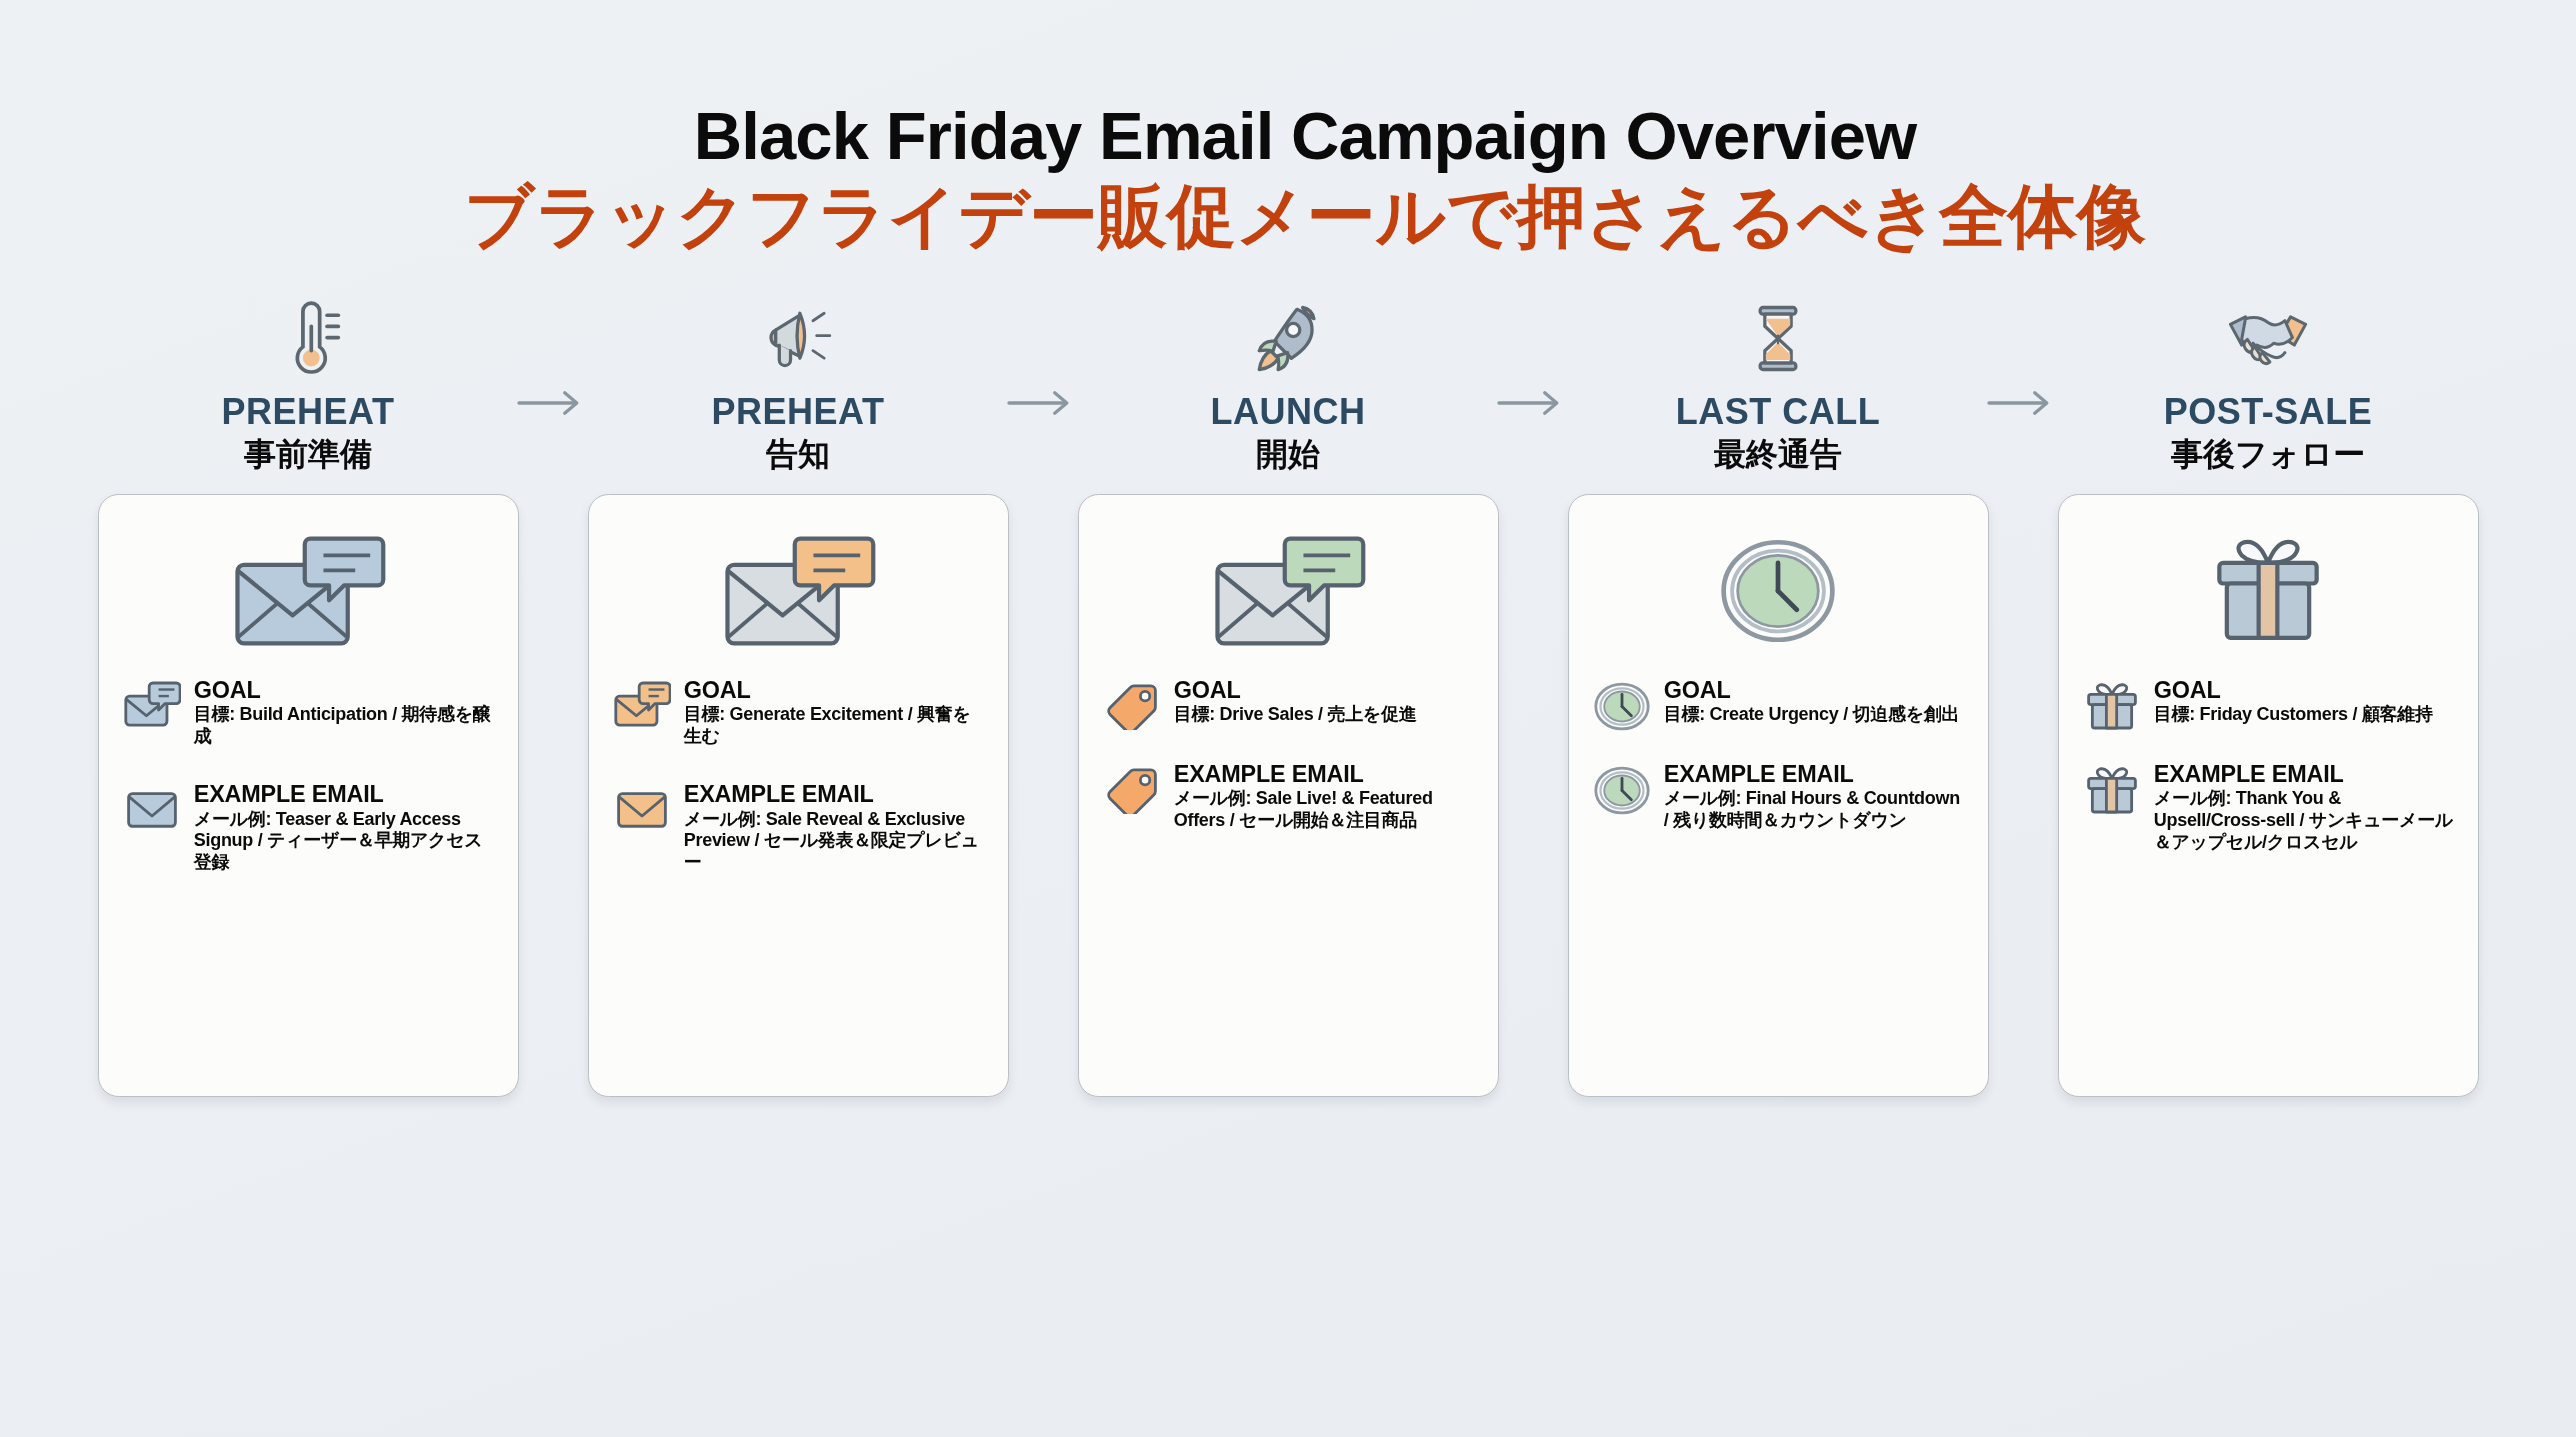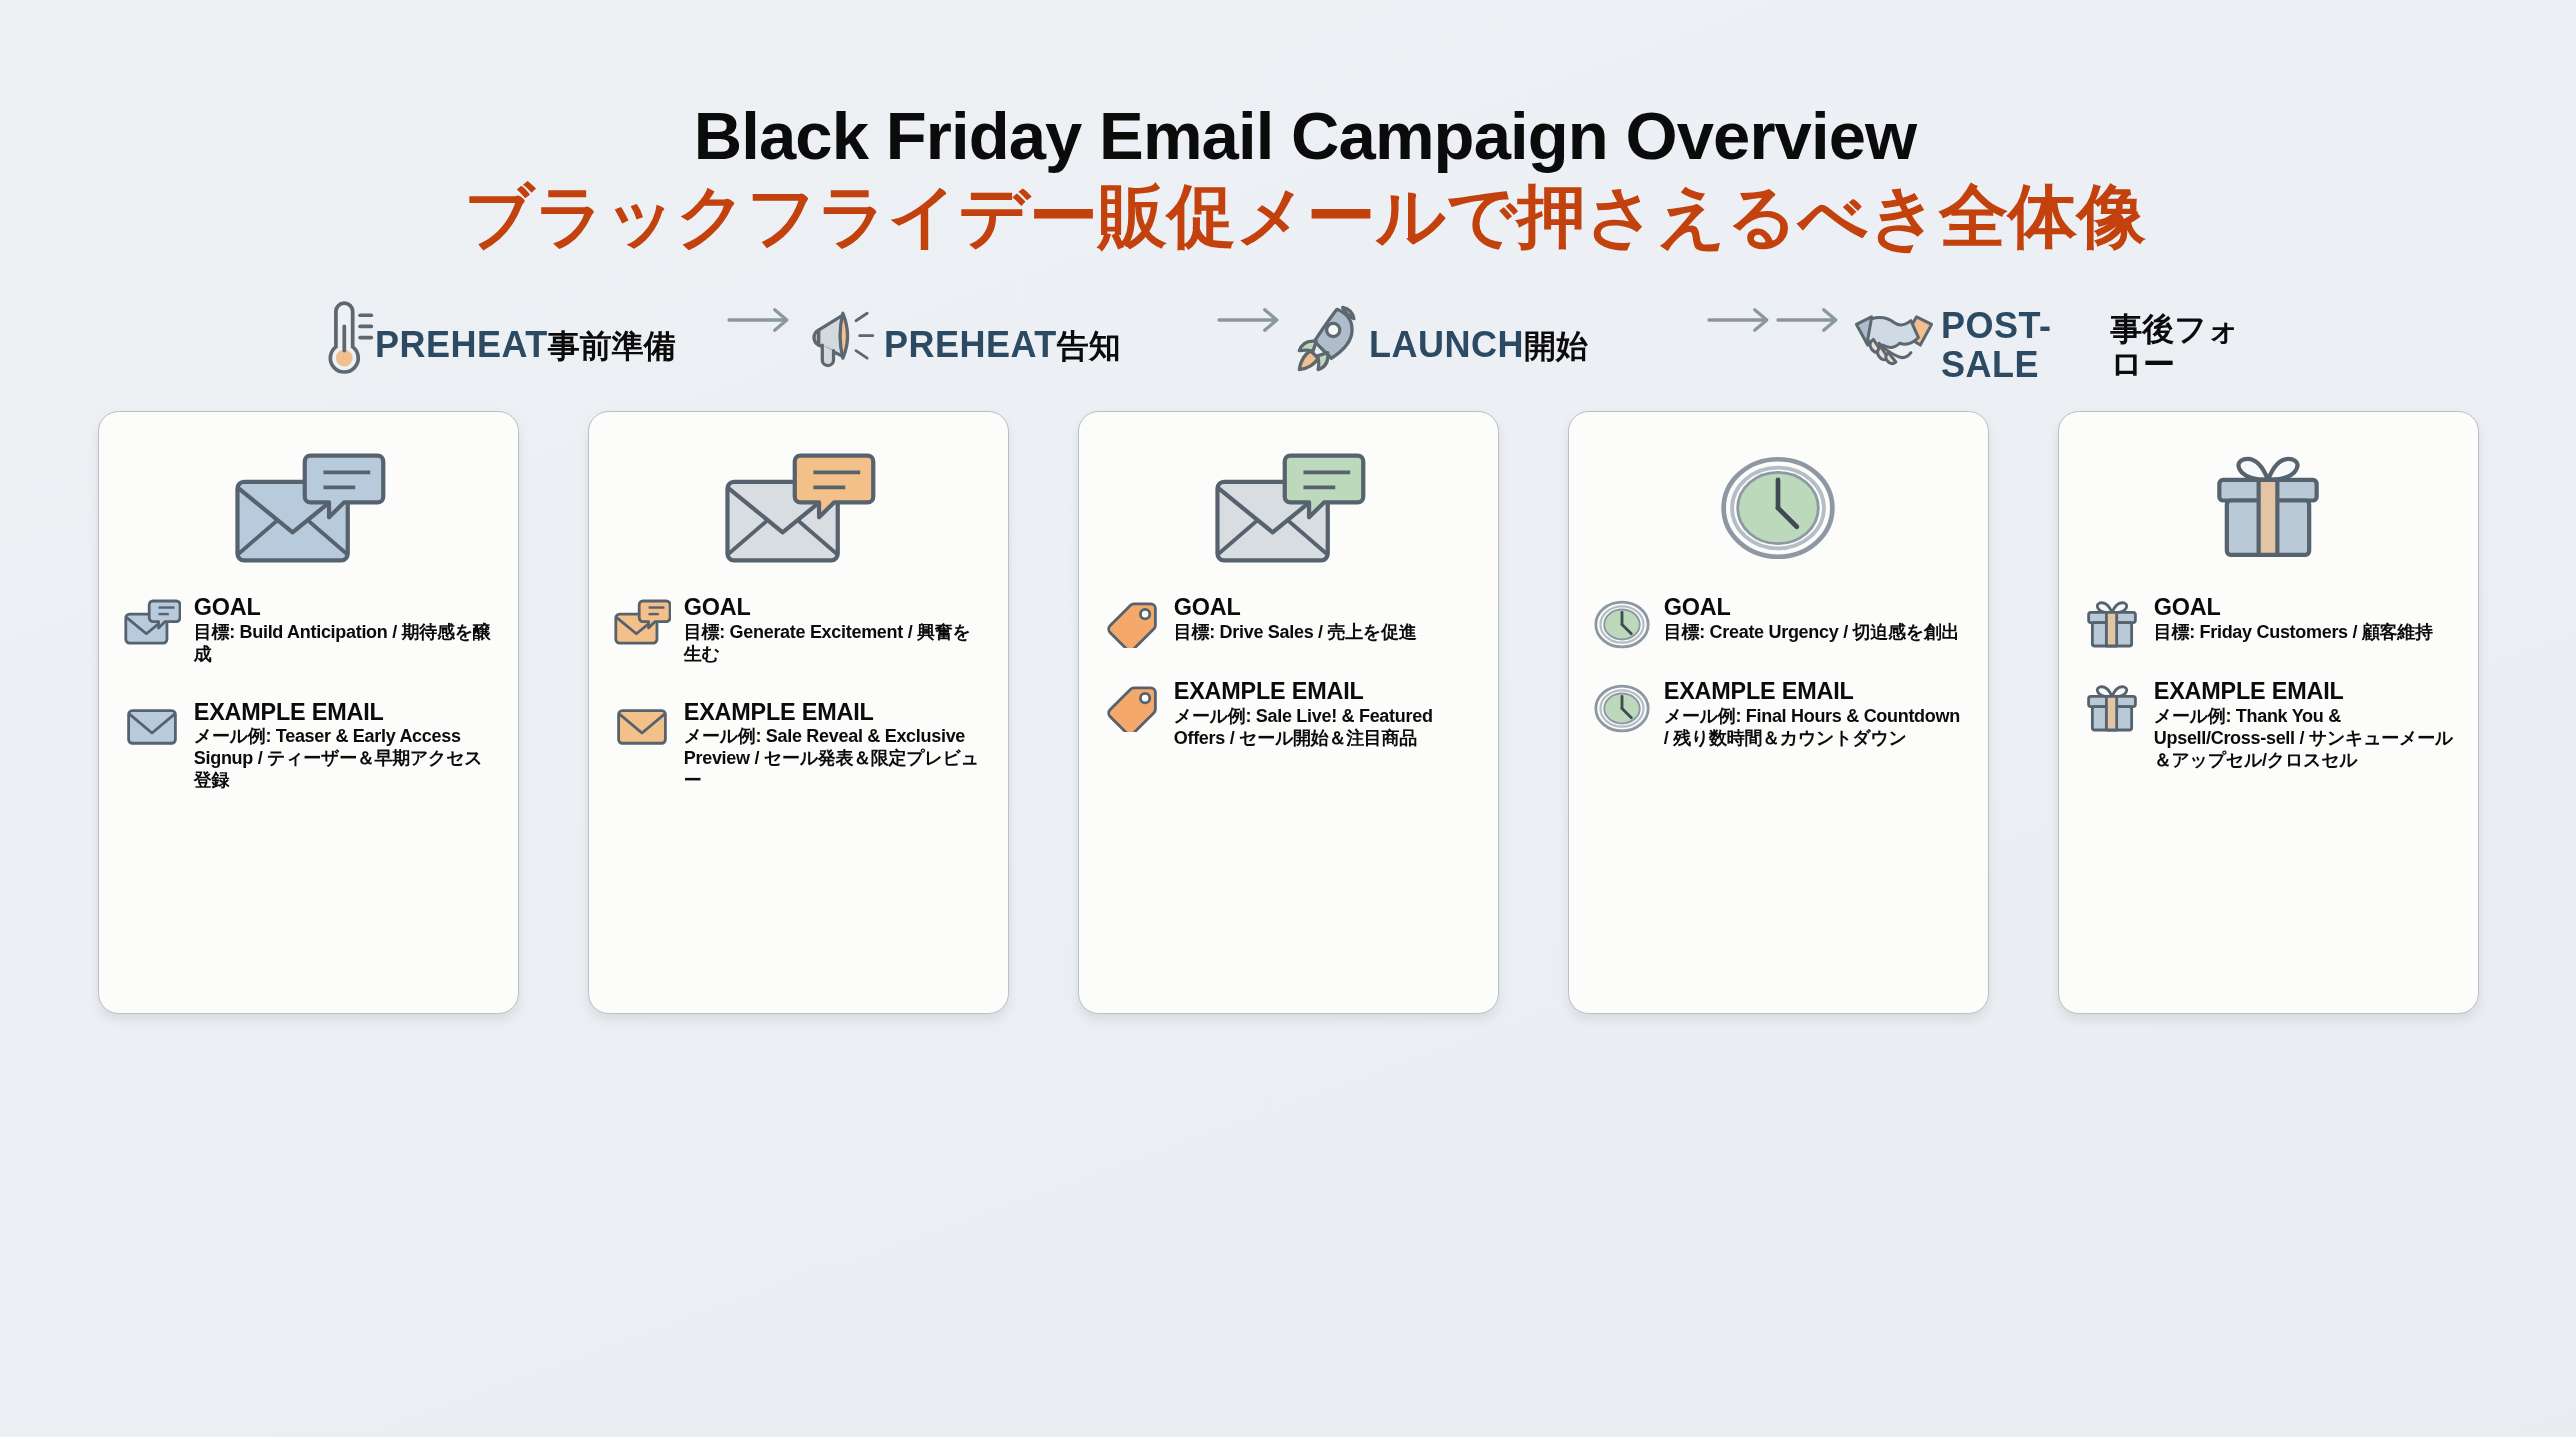--- a/index.html
+++ b/index.html
@@ -46,21 +46,21 @@
     display: flex;
     align-items: flex-end;
     justify-content: center;
     gap: 0;
     padding: 0 101px;
   }
   .stage {
     width: 421px;
     flex: 0 0 421px;
     display: flex;
-    flex-direction: row;
+    flex-direction: column;
     align-items: center;
   }
   .stage-icon {
     height: 81px;
     display: flex;
     align-items: flex-end;
     justify-content: center;
     margin-bottom: 13px;
   }
   .stage-icon svg { display: block; }
@@ -248,20 +248,36 @@
     <div class="stage-label-ja">開始</div>
   </div>
 
   <div class="connector">
     <svg width="69" height="28" viewBox="0 0 74 30">
       <line x1="0" y1="15" x2="60" y2="15" stroke="#8a96a0" stroke-width="3.5" stroke-linecap="round"></line>
       <polyline points="49,4 62,15 49,26" fill="none" stroke="#8a96a0" stroke-width="3.5" stroke-linecap="round" stroke-linejoin="round"></polyline>
     </svg>
   </div>
 
+  <div class="stage">
+    <div class="stage-icon">
+      <svg width="62" height="81" viewBox="0 0 66 86">
+        <g stroke="#5c6770" stroke-width="3.5" stroke-linejoin="round" stroke-linecap="round">
+          <rect x="14" y="10" width="38" height="7" rx="3" fill="#aebccb"></rect>
+          <rect x="14" y="69" width="38" height="7" rx="3" fill="#aebccb"></rect>
+          <path d="M19 17 L47 17 L47 30 L33 43 L47 56 L47 69 L19 69 L19 56 L33 43 L19 30 z" fill="#f5f6f7"></path>
+          <path d="M20 22 L46 22 L46 29 L33 41 z" fill="#f2bf8e" stroke="none"></path>
+          <path d="M33 47 L46 60 L46 66 L20 66 L20 60 z" fill="#f2bf8e" stroke="none"></path>
+          <line x1="33" y1="40" x2="33" y2="50" stroke-width="2.5" stroke-dasharray="2 4"></line>
+        </g>
+      </svg>
+    </div>
+    <div class="stage-label-en">LAST CALL</div>
+    <div class="stage-label-ja">最終通告</div>
+  </div>
 
   <div class="connector">
     <svg width="69" height="28" viewBox="0 0 74 30">
       <line x1="0" y1="15" x2="60" y2="15" stroke="#8a96a0" stroke-width="3.5" stroke-linecap="round"></line>
       <polyline points="49,4 62,15 49,26" fill="none" stroke="#8a96a0" stroke-width="3.5" stroke-linecap="round" stroke-linejoin="round"></polyline>
     </svg>
   </div>
 
   <div class="stage">
     <div class="stage-icon">

